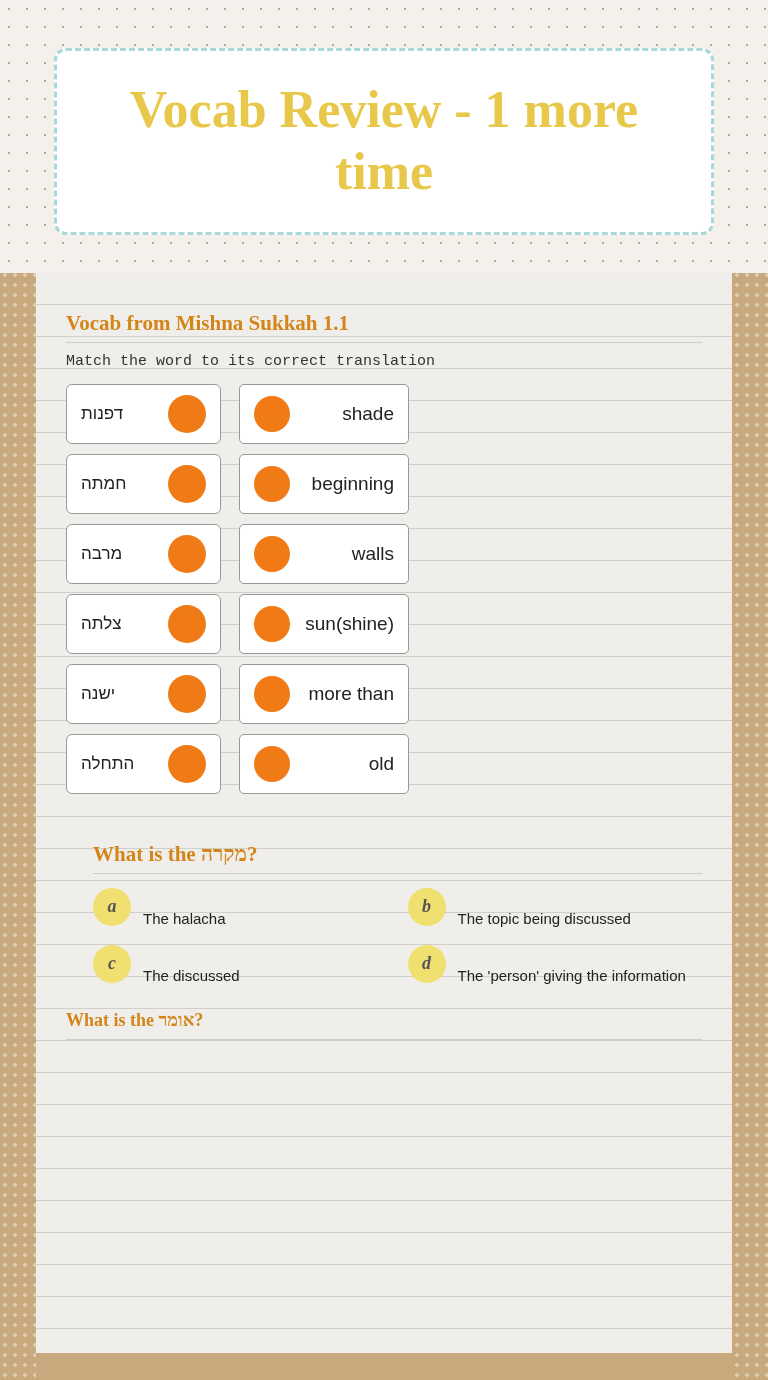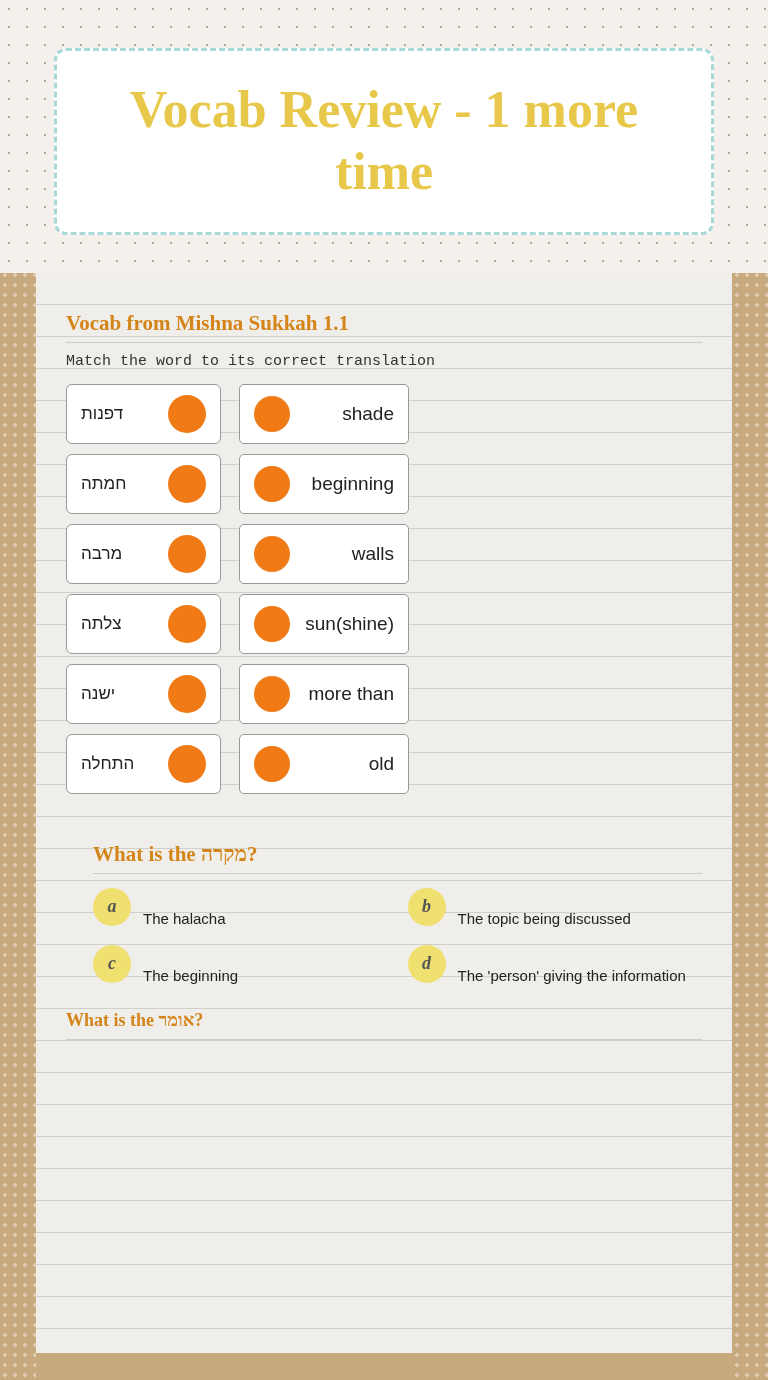--- a/index.html
+++ b/index.html
@@ -320,21 +320,21 @@
         <div class="quiz-letter-circle">
           <span>b</span>
         </div>
         <div class="quiz-option-text">The topic being discussed</div>
       </div>
 
       <div class="quiz-option">
         <div class="quiz-letter-circle">
           <span>c</span>
         </div>
-        <div class="quiz-option-text">The beginning</div>
+        <div class="quiz-option-text">The discussed</div>
       </div>
 
       <div class="quiz-option">
         <div class="quiz-letter-circle">
           <span>d</span>
         </div>
         <div class="quiz-option-text">The 'person' giving the information</div>
       </div>
 
     </div>

